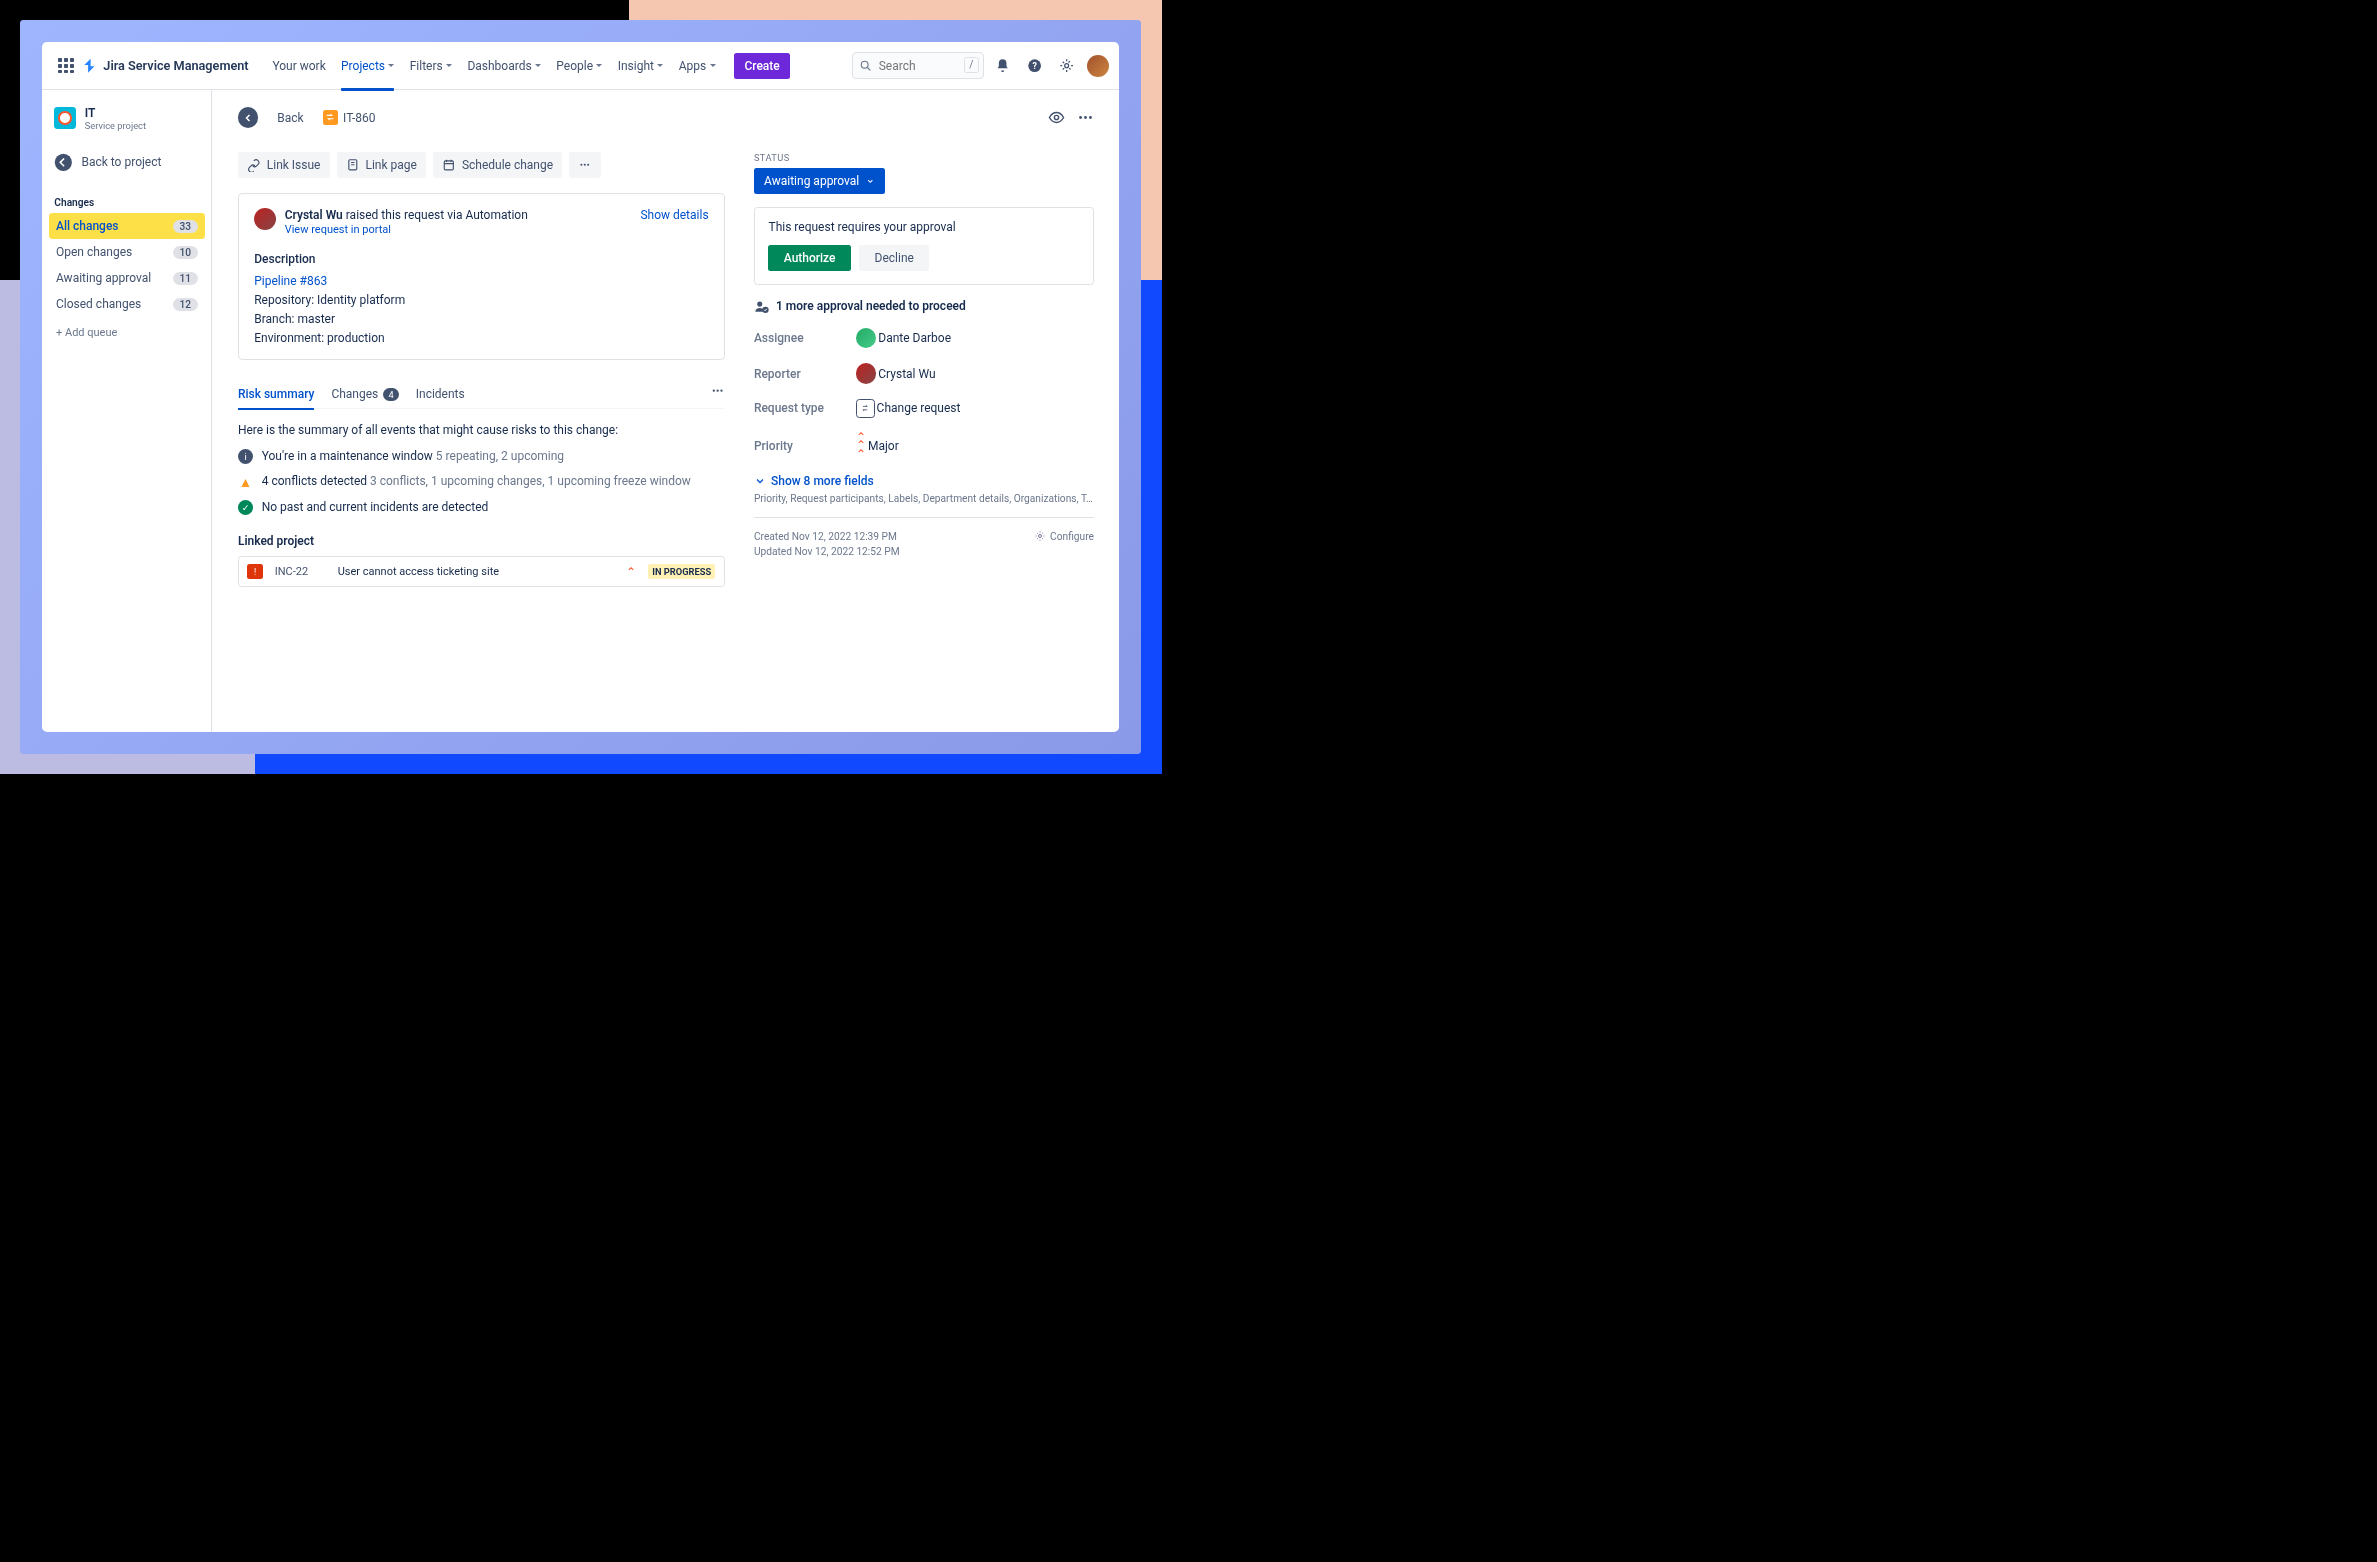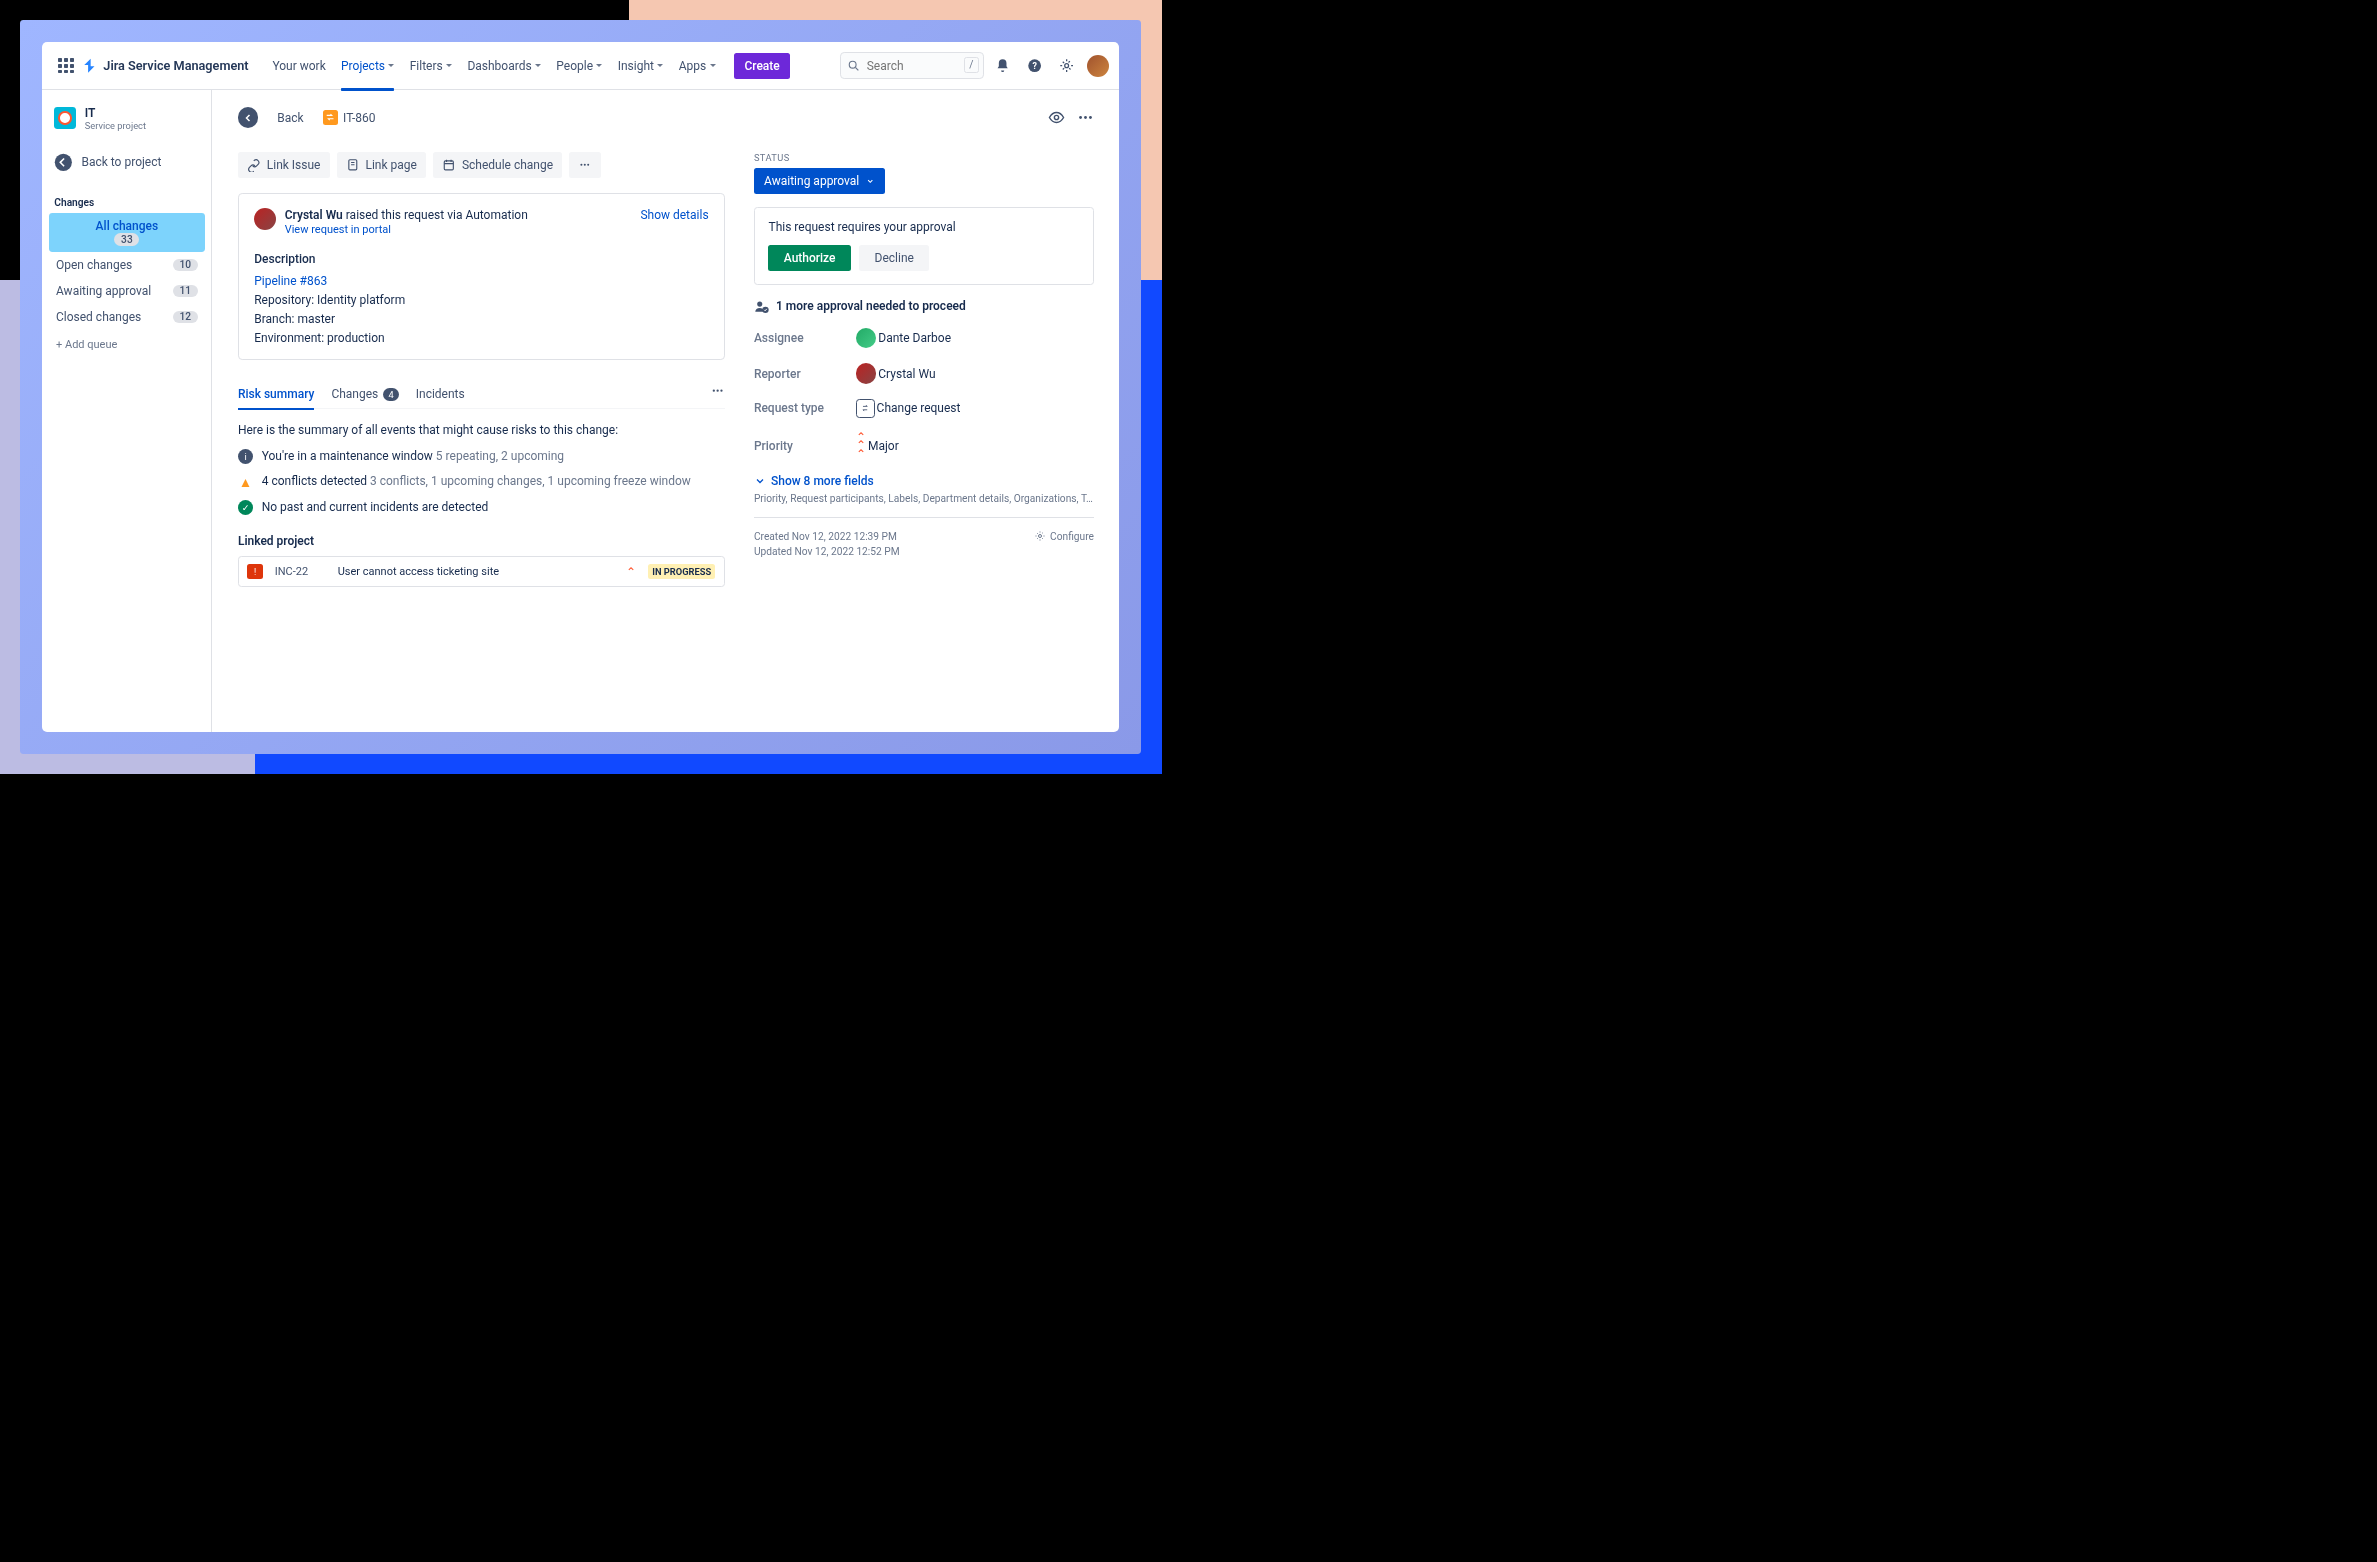--- a/index.html
+++ b/index.html
@@ -16,38 +16,38 @@
 .grid9 { width: 15.3px; height: 15.3px; display: grid; grid-template-columns: repeat(3,3.4px); grid-template-rows: repeat(3,3.4px); gap: 2.5px; }
 .grid9 span { background: #42526E; border-radius: 0.8px; }
 .logo { display: flex; align-items: center; gap: 5.1px; font-weight: 600; color: #253858; margin-right: 13.6px; font-size: 12.7px; white-space: nowrap; }
 .nav-items { display: flex; align-items: center; gap: 1.7px; }
 .nav-item { padding: 5.1px 6.8px; color: #42526E; font-size: 12px; border-radius: 2.5px; cursor: pointer; display: flex; align-items: center; gap: 3.4px; position: relative; }
 .nav-item.active { color: #0052CC; }
 .nav-item.active::after { content:""; position: absolute; left: 6.8px; right: 6.8px; bottom: -12.7px; height: 2.5px; background: #0052CC; border-radius: 0.8px; }
 .chev { width: 0; height: 0; border-left: 3.4px solid transparent; border-right: 3.4px solid transparent; border-top: 3.4px solid #6B778C; }
 .create-btn { background: #6d28d9; color: #fff; padding: 6px 10.2px; border-radius: 2.5px; font-weight: 500; font-size: 12px; cursor: pointer; margin-left: 8.5px; }
 .nav-spacer { flex: 1; }
-.search-box { position: relative; width: 144px; border-radius: 12px; }
+.search-box { position: relative; width: 132px; border-radius: 12px; }
 .search-box input { width: 100%; height: 27px; border: 0.8px solid #dfe1e6; border-radius: 4.2px; padding: 0 24px 0 25.5px; font-size: 12px; background: #fafbfc; }
 .search-box .mag { position: absolute; left: 6.8px; top: 6.8px; }
 .search-box .slash { position: absolute; right: 5.1px; top: 5.1px; width: 15.3px; height: 15.3px; border: 0.8px solid #dfe1e6; border-radius: 2.5px; font-size: 10.2px; text-align: center; line-height: 14.4px; color: #6B778C; }
 .nav-icon { width: 27px; height: 27px; display: flex; align-items: center; justify-content: center; border-radius: 50%; cursor: pointer; margin-left: 1.7px; color: #42526E; }
 .avatar { width: 22px; height: 22px; border-radius: 50%; background: linear-gradient(135deg,#a0522d,#cd853f); margin-left: 3.4px; cursor: pointer; }
 .body { flex: 1; display: flex; overflow: hidden; }
 .sidebar { width: 170px; border-right: 0.8px solid #dfe1e6; padding: 12px 6.8px; overflow-y: auto; }
 .proj-head { display: flex; align-items: center; gap: 8.5px; padding: 3.4px 5.1px 12px; }
 .proj-icon { width: 22px; height: 22px; background: #00b8d9; border-radius: 3.4px; display: flex; align-items: center; justify-content: center; }
 .proj-icon span { display:block; width:13.6px; height:13.6px; border:2.5px solid #ff5630; border-radius:50%; background:#fff; }
 .proj-title { font-weight: 600; font-size: 12px; }
 .proj-sub { font-size: 9.3px; color: #6B778C; }
 .sb-row { display: flex; align-items: center; gap: 8.5px; padding: 6.8px 5.1px; cursor: pointer; border-radius: 3.4px; font-size: 12px; color: #42526E; }
 .sb-row.back { margin-top: 3.4px; margin-bottom: 12px; }
 .sb-section { font-size: 10.2px; font-weight: 600; padding: 6.8px 5.1px 5.1px; color: #172B4D; }
 .sb-queue { display: flex; align-items: center; justify-content: space-between; padding: 6px 6.8px; cursor: pointer; border-radius: 3.4px; font-size: 12px; color: #42526E; }
-.sb-queue.active { background: #7dd3fc; color: #0052CC; font-weight: 500; flex-direction: column; }
+.sb-queue.active { background: #fde047; color: #0052CC; font-weight: 500; }
 .sb-count { background: #dfe1e6; color: #42526E; font-size: 10.2px; padding: 0.8px 6.8px; border-radius: 7.6px; font-weight: 500; }
 .sb-queue.active .sb-count { background: #dfe1e6; }
 .sb-add { color: #6B778C; font-size: 11px; padding: 8.5px 6.8px; cursor: pointer; }
 .content { flex: 1; overflow-y: auto; padding: 17px 25.5px 25.5px; position: relative; }
 .crumb-row { display: flex; align-items: center; gap: 19px; margin-bottom: 24px; }
 .back-btn { width: 20.4px; height: 20.4px; border-radius: 50%; background: #42526E; color: #fff; display: flex; align-items: center; justify-content: center; cursor: pointer; }
 .back-label { font-size: 12px; color: #42526E; cursor: pointer; }
 .issue-key-box { display: flex; align-items: center; gap: 5.1px; }
 .issue-type-icon { width: 15.3px; height: 15.3px; background: #ff991f; border-radius: 2.5px; display: flex; align-items: center; justify-content: center; }
 .issue-key { font-size: 12px; color: #42526E; }

